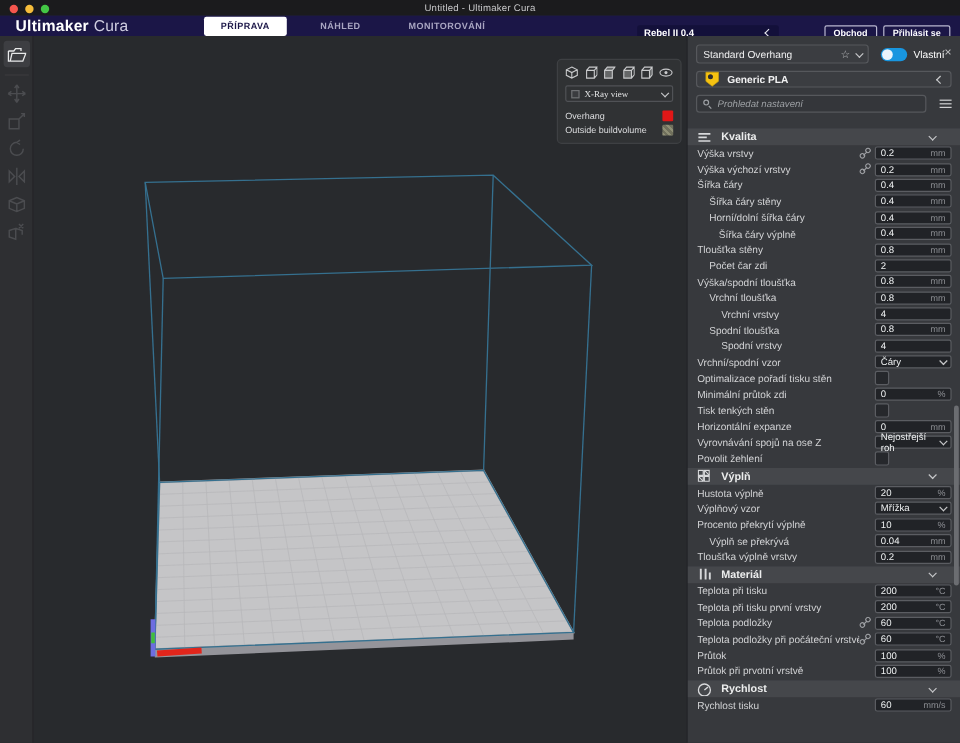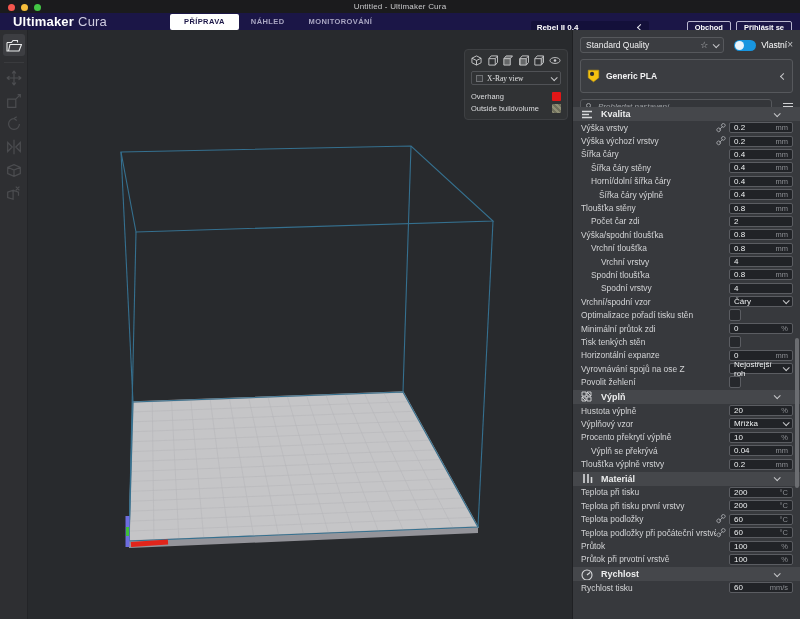--- a/index.html
+++ b/index.html
@@ -13,21 +13,21 @@
   .light { width:7px; height:7px; border-radius:50%; }
   .light.red{ background:#f5564e; } .light.yellow{ background:#f6bd3b; } .light.green{ background:#43c645; }
   .win-title { font-size:8px; color:#c9c9cb; letter-spacing:.2px; }
 
   
   .header { position:absolute; left:0; top:13px; width:800px; height:17px;
     background:#1b1647; display:flex; align-items:center;padding-left:40px; }
   .logo { position:absolute; left:13px; top:0; height:17px; display:flex; align-items:center;
     color:#fff; font-size:13px; letter-spacing:.2px; }
   .logo .b { font-weight:bold; } .logo .l { font-weight:300; color:#cfcde0; margin-left:4px; }
-  .tabs { position:absolute; left:170px; top:0; height:17px; display:flex; align-items:center; gap:0; }
+  .tabs { position:absolute; left:170px; top:0; height:17px; display:flex; align-items:center; gap:16px; }
   .tab { font-size:7.5px; font-weight:bold; letter-spacing:.4px; color:#a9a6c2;
     padding:3px 12px; border-radius:2px; cursor:default; }
   .tab.active { background:#ffffff; color:#1b1647; padding:3.5px 14px; }
   .header-right { position:absolute; right:8px; top:0; height:28px; display:flex; align-items:center; }
   .printer-box { width:118px; height:13px; background:#13103a; border-radius:2px;
     display:flex; align-items:center; padding:0 6px; margin-right:33px; }
   .printer-box .pname { color:#fff; font-size:8px; font-weight:bold; flex:1; }
   .hbtn { height:13px; border:1px solid #b9b7cf; border-radius:2px; background:transparent;
     color:#fff; font-size:7.5px; font-weight:bold; padding:0 7px; margin-left:5px;
     display:flex; align-items:center; font-family:"Liberation Sans",sans-serif; }
@@ -74,21 +74,21 @@
   .sp-top { padding:7px 7px 5px 7px; }
   .sp-row { display:flex; align-items:center; margin-bottom:6px; }
   .profile-box { width:146px; height:16px; border:1px solid #56585c; border-radius:3px;
     display:flex; align-items:center; padding:0 5px; background:#3b3d41; }
   .profile-name { flex:1; font-size:8.5px; color:#f0f0f1; }
   .star { font-size:9px; color:#b9babd; margin-right:5px; line-height:1; }
   .toggle { width:22px; height:11px; border-radius:6px; background:#1896e0; position:relative; margin-left:10px; }
   .toggle .knob { position:absolute; left:1px; top:1px; width:9px; height:9px; border-radius:50%; background:#eaf4fb; }
   .toggle-label { font-size:8.5px; color:#ffffff; margin-left:5px; }
   .close-x { margin-left:auto; font-size:10px; color:#c2c3c5; line-height:1; }
-  .material-box { width:214px; height:34px; border:1px solid #56585c; border-radius:3px;
+  .material-box { width:214px; height:14px; border:1px solid #56585c; border-radius:3px;
     display:flex; align-items:center; padding:0 6px; background:#3b3d41; }
   .material-name { flex:1; font-size:8.5px; font-weight:bold; color:#f2f2f3; margin-left:6px; }
   .search-box { width:192px; height:15px; border:1px solid #56585c; border-radius:3px;
     display:flex; align-items:center; padding:0 5px; background:#34363a; }
   .search-input { flex:1; background:transparent; border:none; outline:none; color:#dadbdd;
     font-size:8px; font-style:italic; font-family:"Liberation Sans",sans-serif; margin-left:4px; width:100%; }
   .search-input::placeholder { color:#9da0a4; font-style:italic; }
   .mag { position:relative; width:8px; height:8px; }
   .mag .lens { position:absolute; left:0; top:0; width:5px; height:5px; border:1.1px solid #9da0a4; border-radius:50%; }
   .mag .tail { position:absolute; left:5px; top:5px; width:3px; height:1.1px; background:#9da0a4; transform:rotate(45deg); transform-origin:0 0; }
@@ -281,21 +281,21 @@
             <span class="swatch striped"></span>
           </div>
         </div>
     </div>
   </div>
 
   <div class="settings-panel">
     <div class="sp-top">
       <div class="sp-row">
         <div class="profile-box">
-          <span class="profile-name">Standard Quality</span>
+          <span class="profile-name">Standard Overhang</span>
           <span class="star">☆</span>
           <span class="chev down"></span>
         </div>
         <div class="toggle">
             <span class="knob"></span>
           </div>
         <span class="toggle-label">Vlastní</span>
         <span class="close-x">×</span>
       </div>
       <div class="sp-row">

